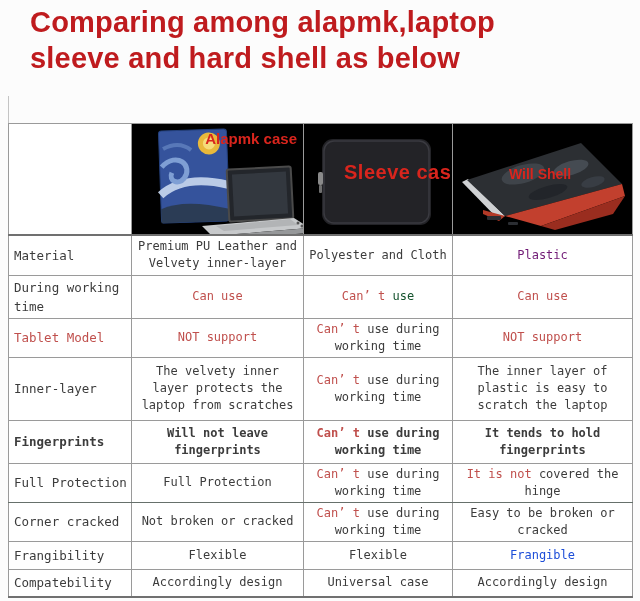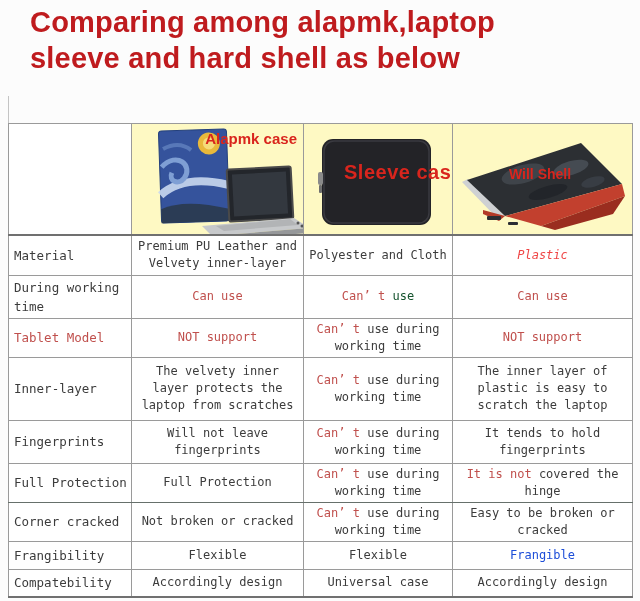--- a/index.html
+++ b/index.html
@@ -31,25 +31,25 @@
     overflow:hidden;
   }
   .cmp-table td.rowlabel{
     text-align:left;padding-left:5px;font-size:12.5px;line-height:19px;
   }
   .cmp-table tr.imgrow td{border-bottom:2px solid #707070;padding:0;}
   .cmp-table tr.lastrow td{border-bottom:2px solid #707070;}
   .cmp-table tr.fullprot td{border-top:1px solid #66706b;border-bottom:1px solid #66706b;}
   
   .h-img{height:110px;} .h-material{height:40px;} .h-during{height:41px;}
-  .h-tablet{height:38px;} .h-inner{height:63px;} .h-finger{height:43px;}
+  .h-tablet{height:38px;} .h-inner{height:63px;} .h-finger{height:43px;font-weight:bold;}
   .h-fullprot{height:37px;padding-left:20px;} .h-corner{height:39px;} .h-frang{height:28px;}
   .h-compat{height:28px;}
   
-  .imgcell{position:relative;height:110px;background:#fef9c3;}
+  .imgcell{position:relative;height:110px;background:#000000;}
   .imgcell svg{position:absolute;left:0;top:0;}
   .prod-label{
     position:absolute;
     font-family:"Liberation Sans",sans-serif;
     font-weight:bold;white-space:nowrap;
   }
   .lbl-alapmk{right:6px;top:6px;font-size:15px;}
   .lbl-sleeve{left:40px;top:40px;font-size:20px;letter-spacing:0.5px;}
   .lbl-hard{left:56px;top:42px;font-size:14px;}
   
@@ -133,21 +133,21 @@
         <rect x="55" y="98" width="10" height="3" rx="1" fill="#2b2e33"></rect>
       </svg>
       <span class="prod-label lbl-hard" style="color: rgb(217, 37, 29);">Will Shell</span>
     </td>
   </tr>
 
   <tr class="h-material">
     <td class="rowlabel" style="color: rgb(60, 60, 60);">Material</td>
     <td><span style="color: rgb(60, 60, 60);">Premium PU Leather and Velvety inner-layer</span></td>
     <td><span style="color: rgb(60, 60, 60);">Polyester and Cloth</span></td>
-    <td><span style="color: #ef4444; font-style: italic;">Plastic</span></td>
+    <td><span style="color: #701a75;">Plastic</span></td>
   </tr>
 
   <tr class="h-during">
     <td class="rowlabel" style="color: rgb(60, 60, 60);">During working time</td>
     <td><span style="color: rgb(192, 80, 77);">Can use</span></td>
     <td><span style="color: rgb(192, 80, 77);">Can’ t</span><span style="color: #14532d;"> use</span></td>
     <td><span style="color: rgb(192, 80, 77);">Can use</span></td>
   </tr>
 
   <tr class="h-tablet">

